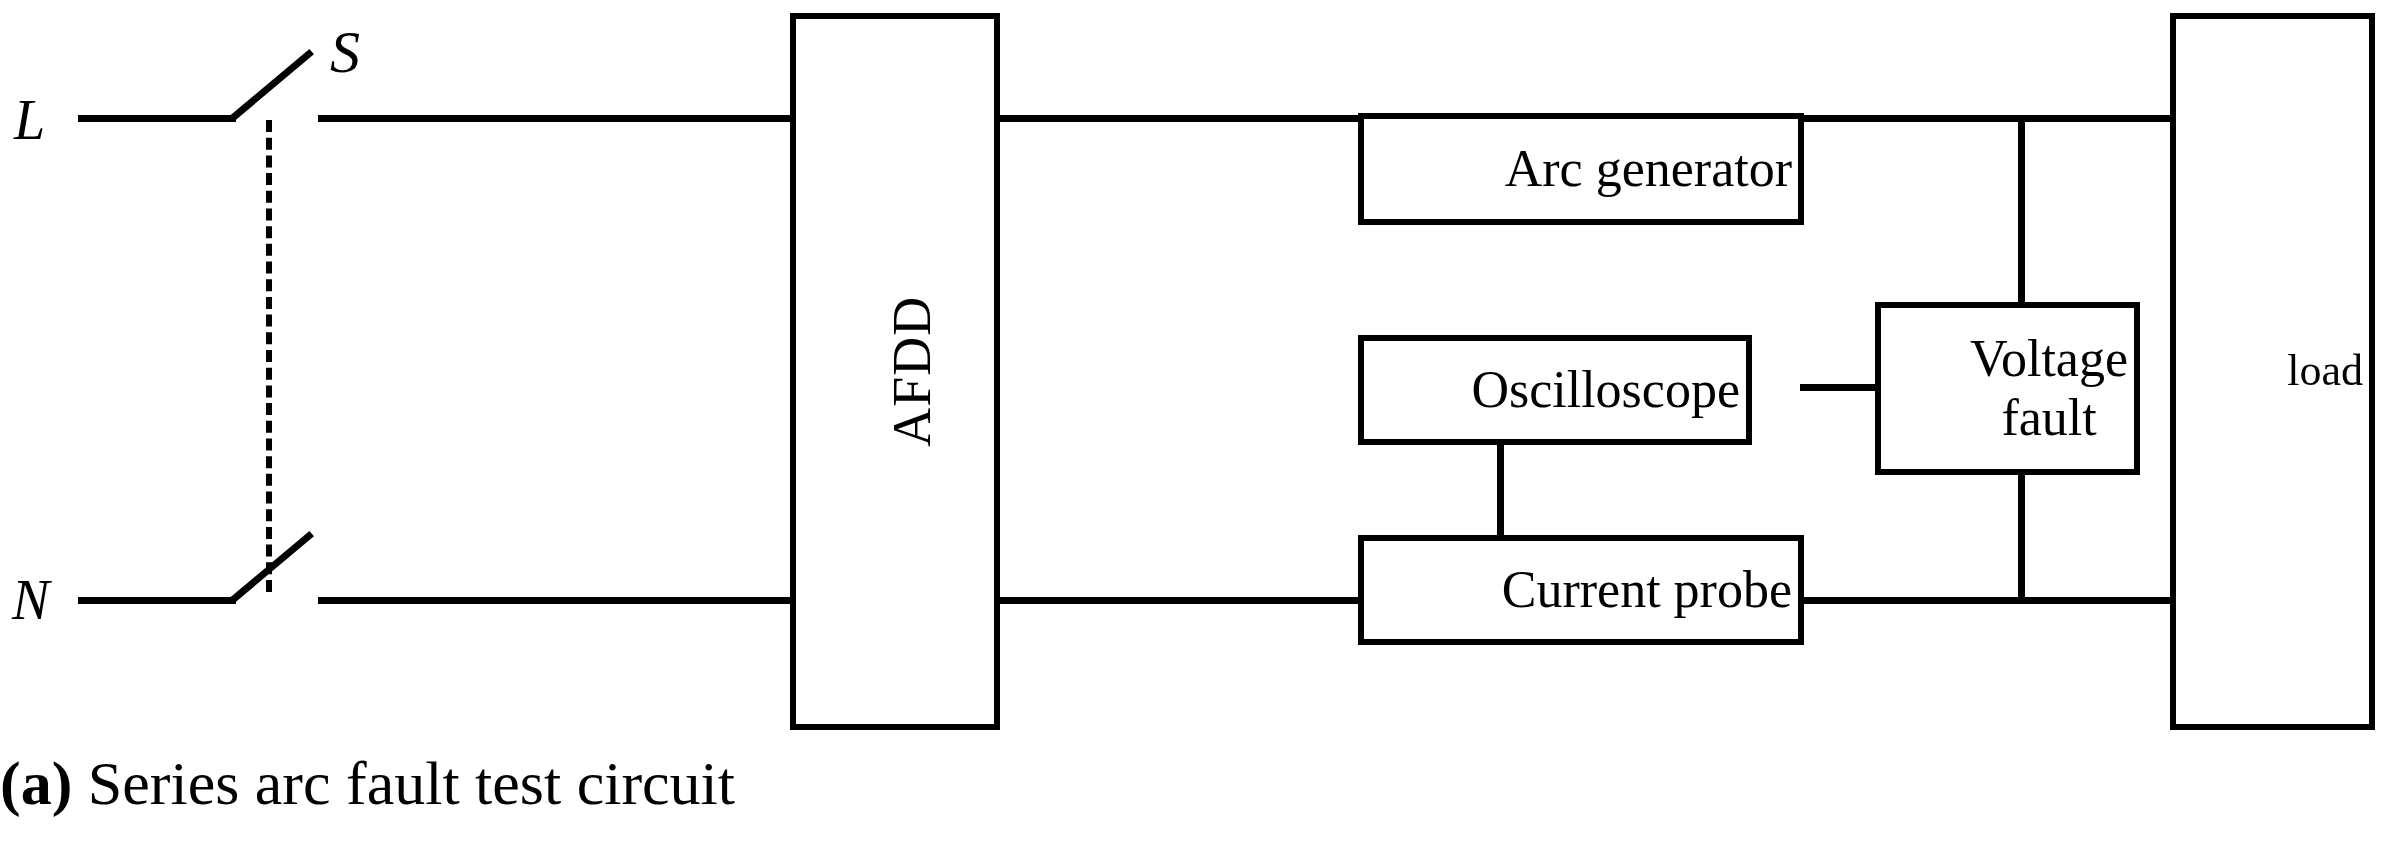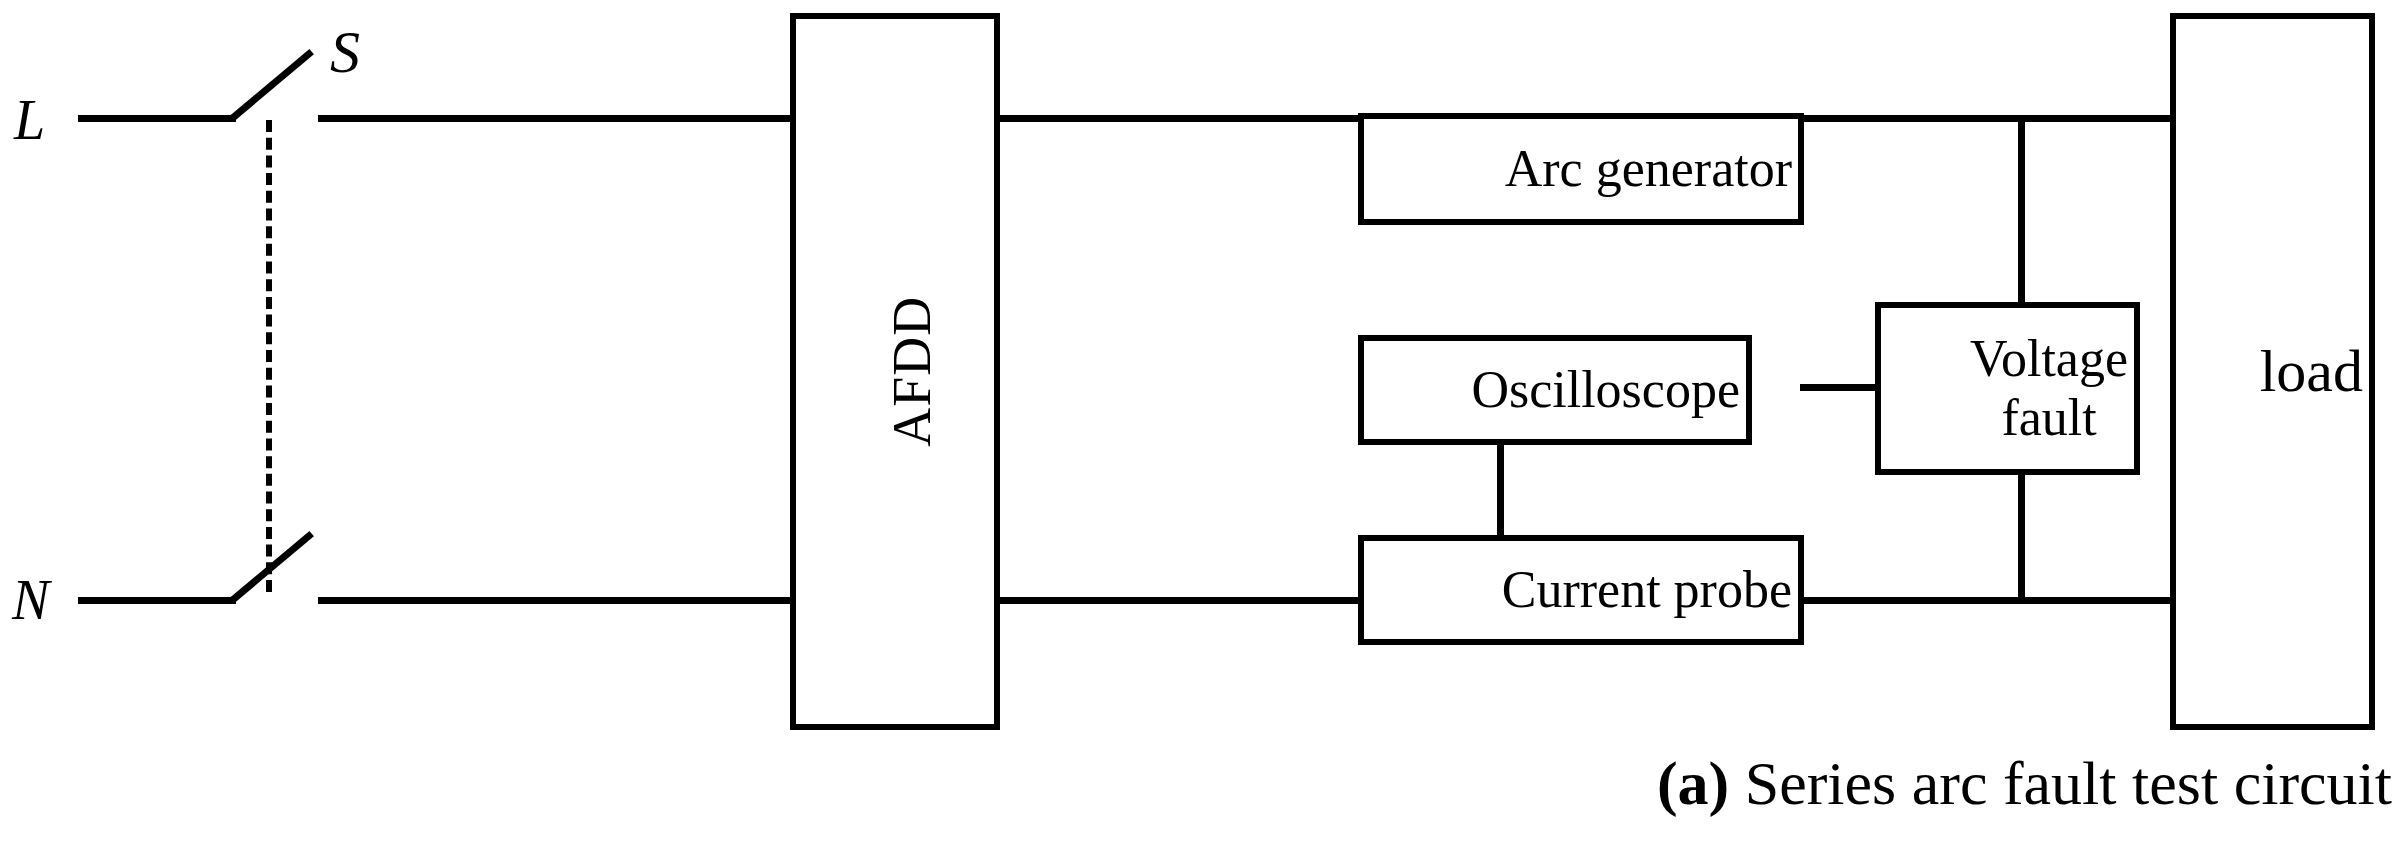--- a/index.html
+++ b/index.html
@@ -84,41 +84,41 @@
   #box-voltage-probe .box-label { line-height: 1.12; }
 
   #box-current-probe {
     left: 1358px; top: 535px; width: 446px; height: 110px;
     font-size: 52px;
     padding-left: 32px;
   }
 
   #box-load {
     left: 2170px; top: 13px; width: 205px; height: 717px;
-    font-size: 60px;
+    font-size: 44px;
   }
 
   
   .term-label {
     position: absolute;
     font-style: italic;
     font-size: 56px;
     color: #000000;
     line-height: 1;
   }
   #label-L { left: 14px; top: 92px; }
   #label-N { left: 12px; top: 572px; }
   #label-S { left: 330px; top: 22px; font-size: 60px; }
 
   
   #caption {
     position: absolute;
     left: 0; top: 748px;
     width: 2392px;
-    text-align: right;
+    text-align: left;
     font-size: 62px;
     color: #000000;
     white-space: nowrap;
   }
   #caption .cap-tag { font-weight: bold; }
 </style>
 </head>
 <body>
 
 <div id="canvas">

